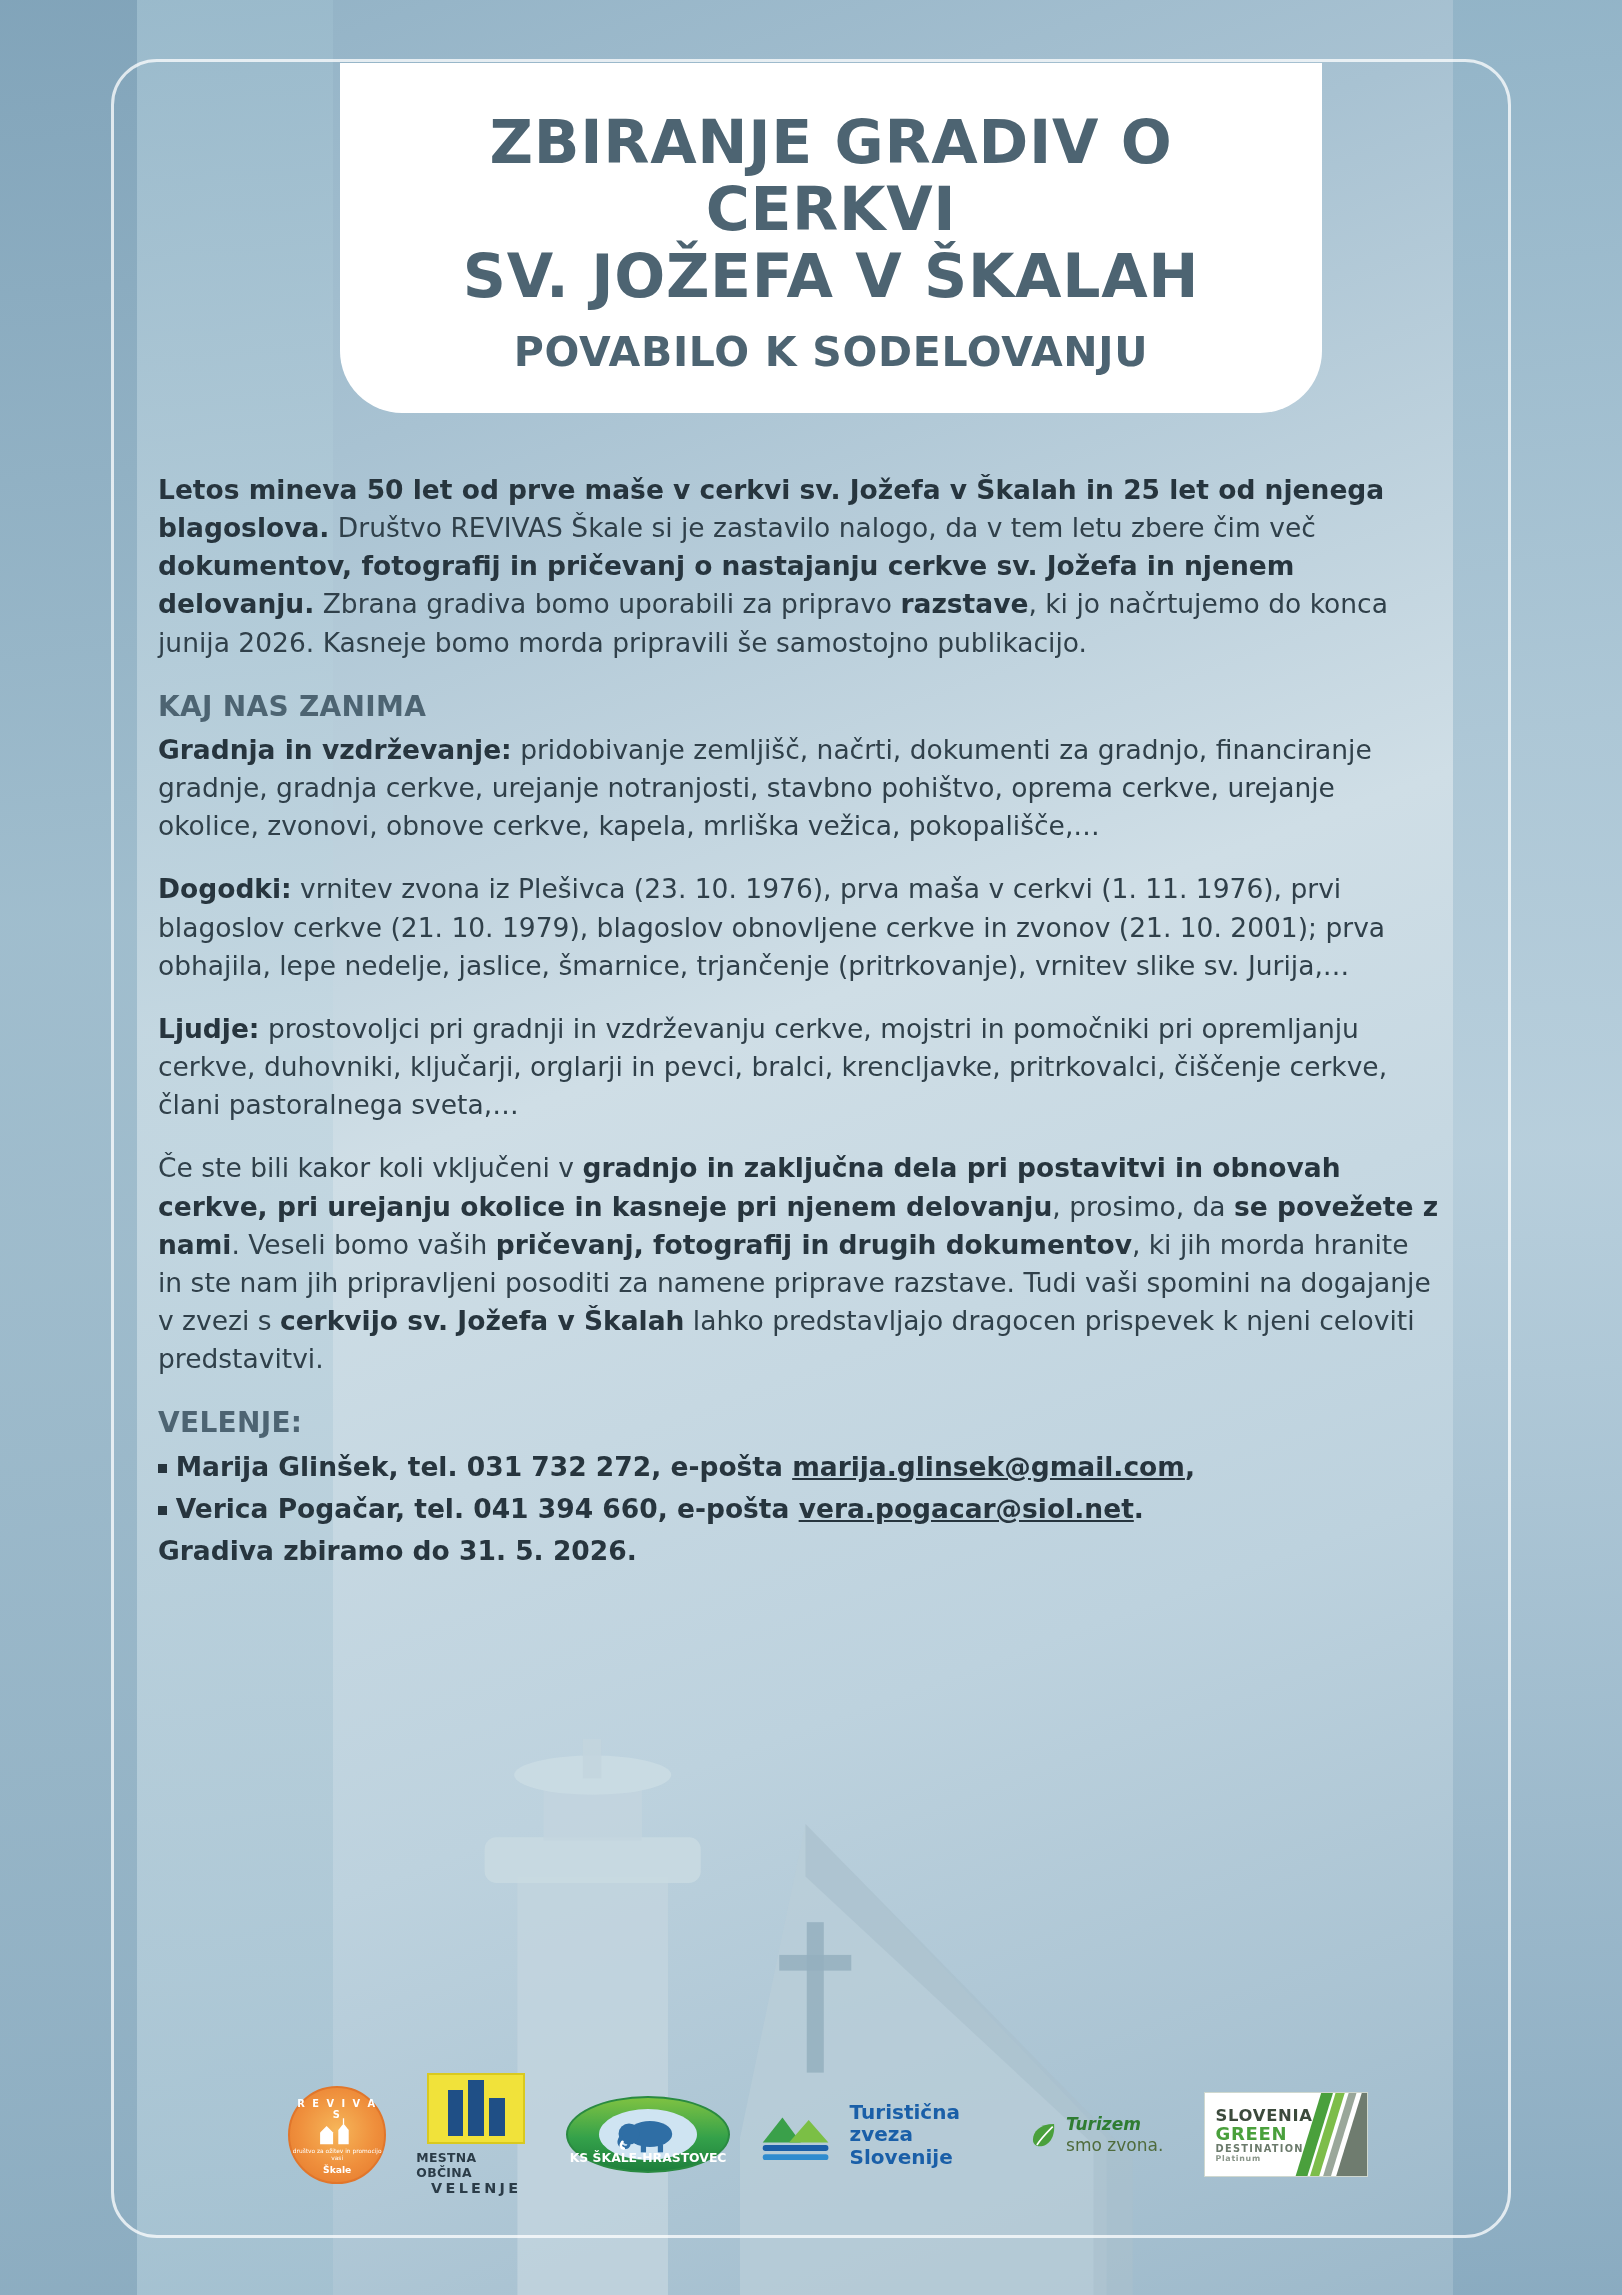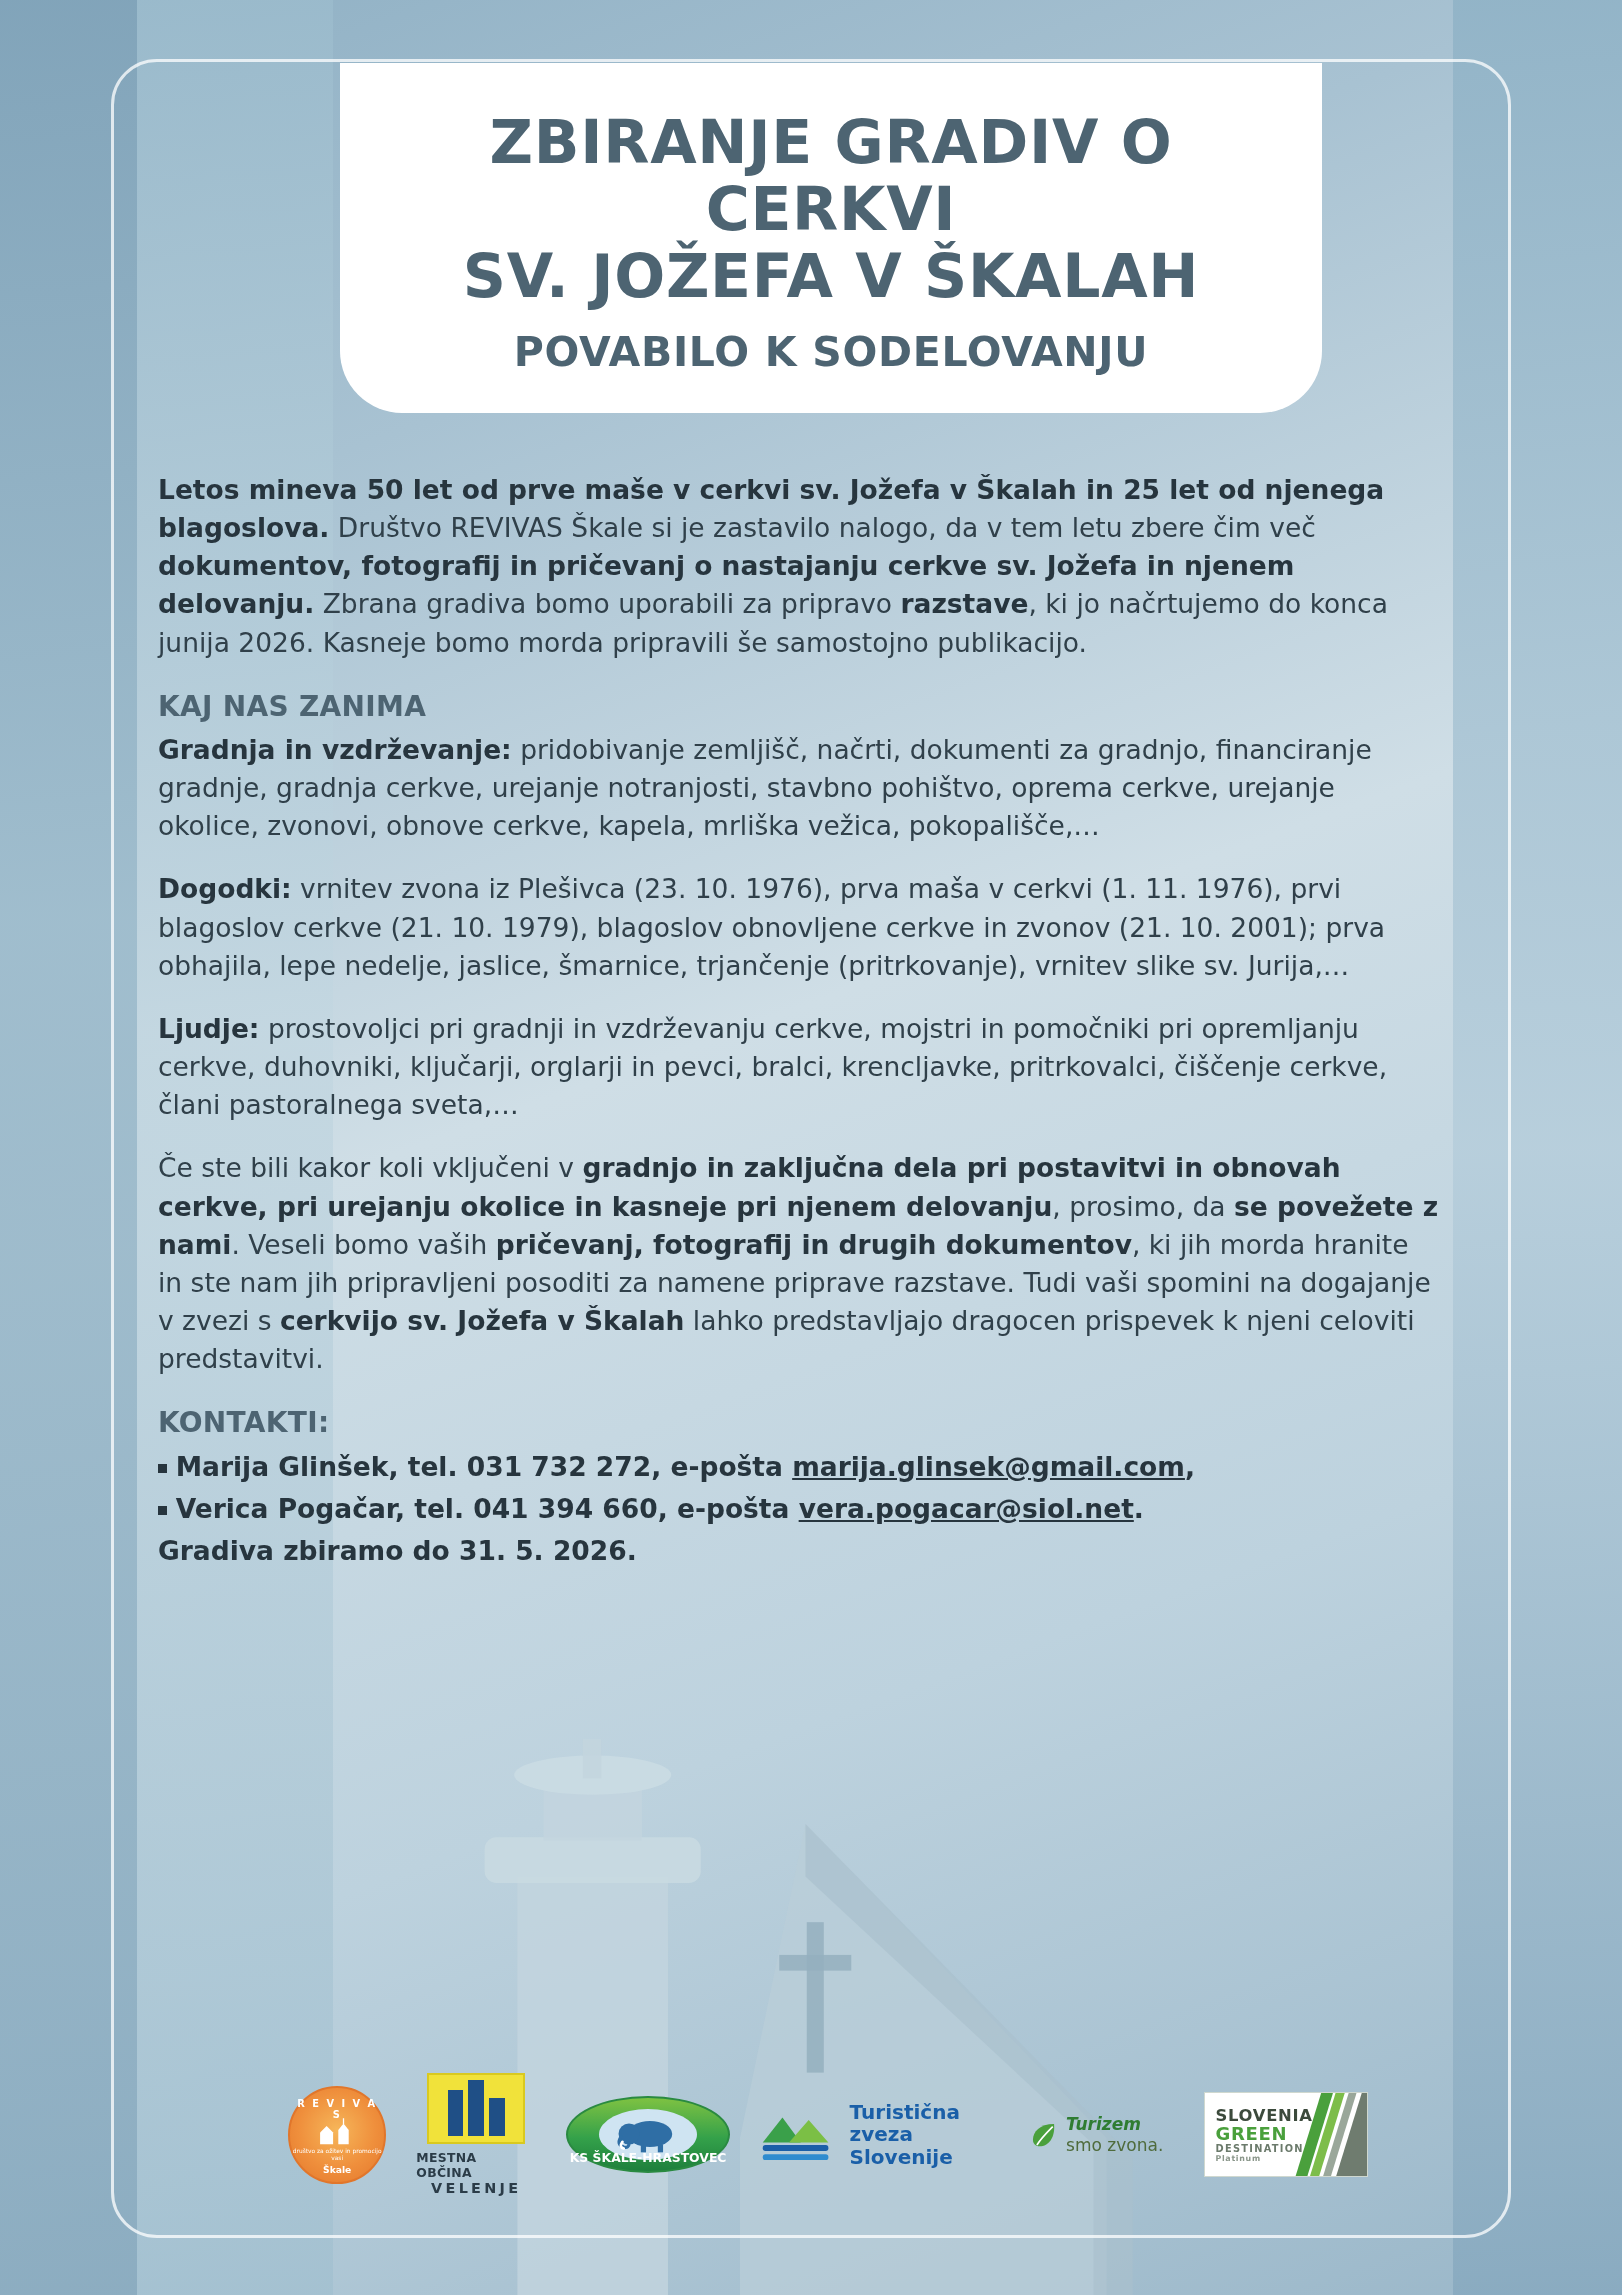--- a/index.html
+++ b/index.html
@@ -196,21 +196,21 @@
   <div class="section-head">KAJ NAS ZANIMA</div>
 
   <p class="block"><b>Gradnja in vzdrževanje:</b><span> pridobivanje zemljišč, načrti, dokumenti za gradnjo, financiranje gradnje, gradnja cerkve, urejanje notranjosti, stavbno pohištvo, oprema cerkve, urejanje okolice, zvonovi, obnove cerkve, kapela, mrliška vežica, pokopališče,…</span></p>
 
   <p class="block"><b>Dogodki:</b><span> vrnitev zvona iz Plešivca (23. 10. 1976), prva maša v cerkvi (1. 11. 1976), prvi blagoslov cerkve (21. 10. 1979), blagoslov obnovljene cerkve in zvonov (21. 10. 2001); prva obhajila, lepe nedelje, jaslice, šmarnice, trjančenje (pritrkovanje), vrnitev slike sv. Jurija,…</span></p>
 
   <p class="block"><b>Ljudje:</b><span> prostovoljci pri gradnji in vzdrževanju cerkve, mojstri in pomočniki pri opremljanju cerkve, duhovniki, ključarji, orglarji in pevci, bralci, krencljavke, pritrkovalci, čiščenje cerkve, člani pastoralnega sveta,…</span></p>
 
   <p class="block"><span>Če ste bili kakor koli vključeni v </span><b>gradnjo in zaključna dela pri postavitvi in obnovah cerkve, pri urejanju okolice in kasneje pri njenem delovanju</b><span>, prosimo, da </span><b>se povežete z nami</b><span>. Veseli bomo vaših </span><b>pričevanj, fotografij in drugih dokumentov</b><span>, ki jih morda hranite in ste nam jih pripravljeni posoditi za namene priprave razstave. Tudi vaši spomini na dogajanje v zvezi s </span><b>cerkvijo sv. Jožefa v Škalah</b><span> lahko predstavljajo dragocen prispevek k njeni celoviti predstavitvi.</span></p>
 
-  <div class="section-head">KONTAKTI:</div>
+  <div class="section-head">VELENJE:</div>
 
   <ul class="contact-list">
     <li>
       <span class="bullet-sq"></span><span>Marija Glinšek, tel. 031 732 272, e-pošta <span class="ul">marija.glinsek@gmail.com</span>,</span>
     </li>
     <li>
       <span class="bullet-sq"></span><span>Verica Pogačar, tel. 041 394 660, e-pošta <span class="ul">vera.pogacar@siol.net</span>.</span>
     </li>
   </ul>
 

